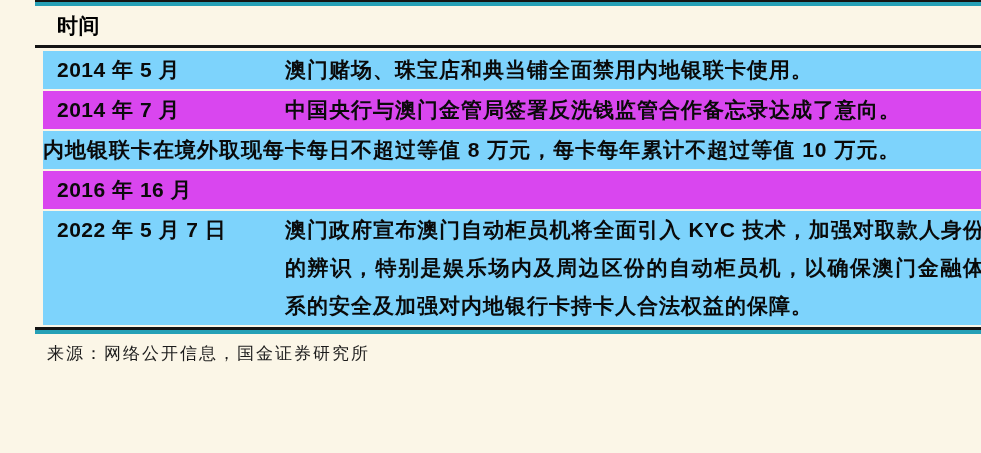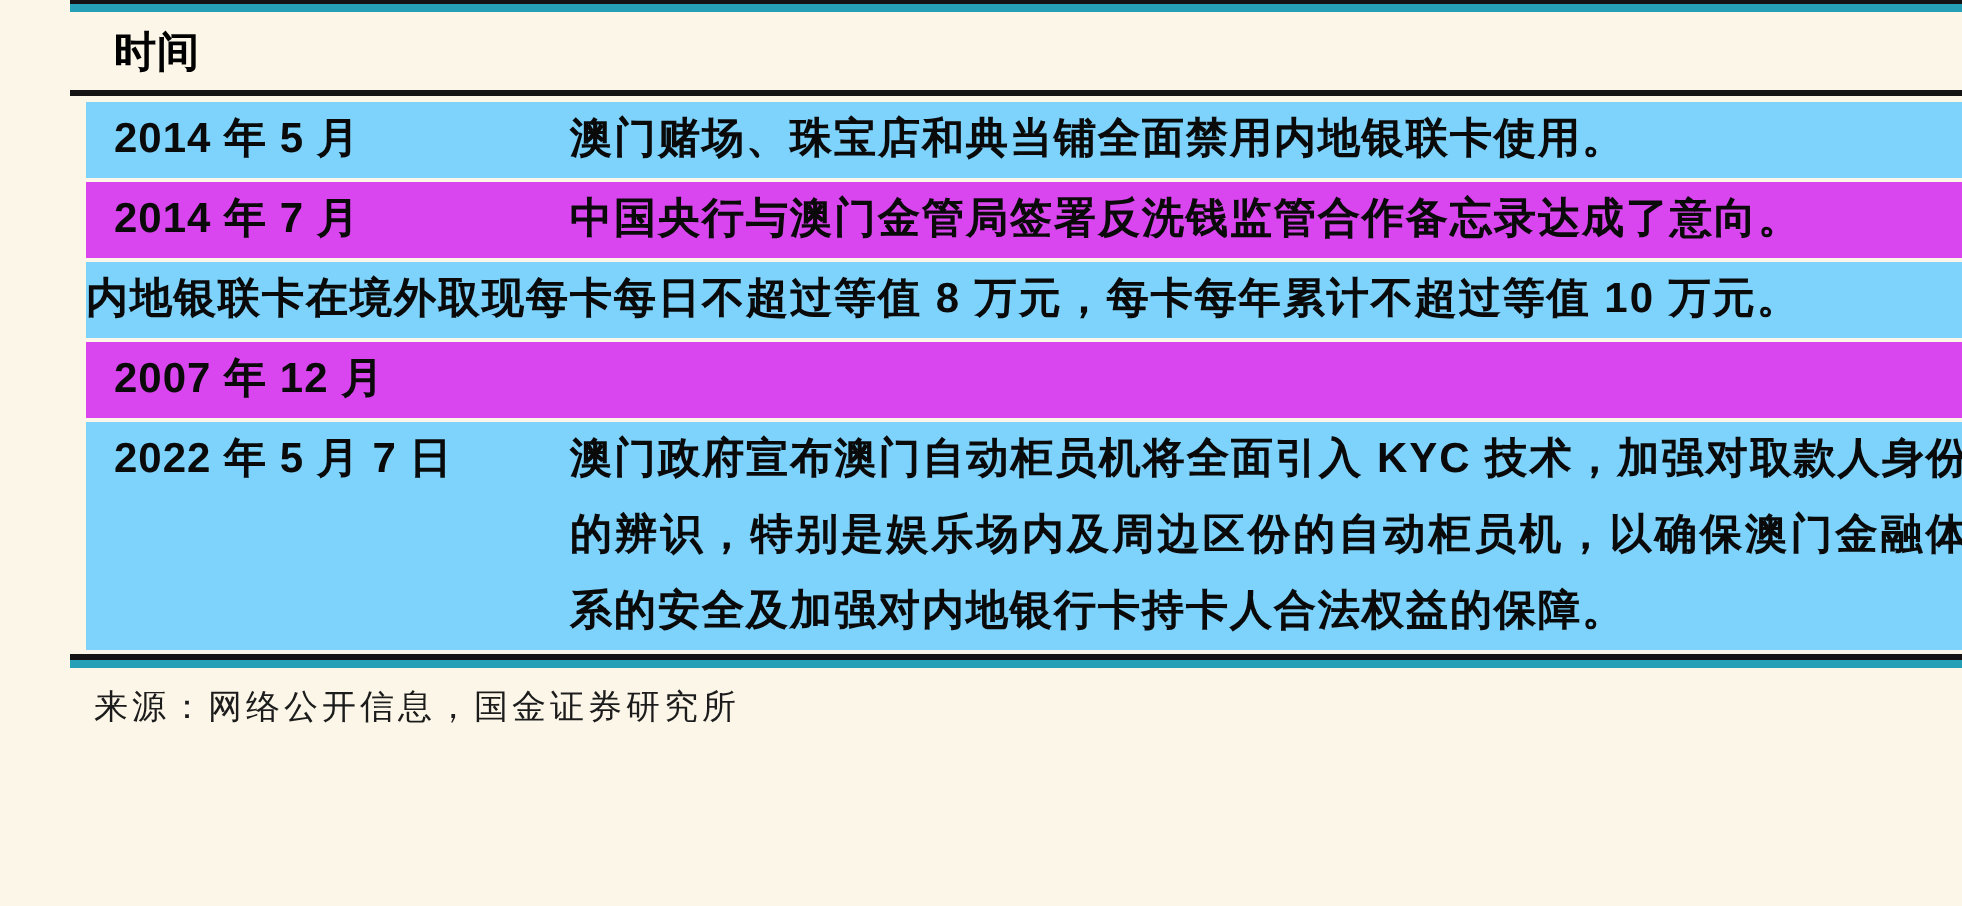--- a/index.html
+++ b/index.html
@@ -126,21 +126,21 @@
   <div class="trow cream">
     <div class="cell-time">2014 年 7 月</div>
     <div class="cell-measure">中国央行与澳门金管局签署反洗钱监管合作备忘录达成了意向。</div>
   </div>
 
   <div class="trow gray">
     <div class="cell-measure">内地银联卡在境外取现每卡每日不超过等值 8 万元，每卡每年累计不超过等值 10 万元。</div>
   </div>
 
   <div class="trow cream">
-    <div class="cell-time">2007 年 12 月</div>
+    <div class="cell-time">2016 年 16 月</div>
   </div>
 
   <div class="trow gray">
     <div class="cell-time">2022 年 5 月 7 日</div>
     <div class="cell-measure">澳门政府宣布澳门自动柜员机将全面引入 KYC 技术，加强对取款人身份的辨识，特别是娱乐场内及周边区份的自动柜员机，以确保澳门金融体系的安全及加强对内地银行卡持卡人合法权益的保障。</div>
   </div>
 
   <div class="rule rule-black-bot"></div>
   <div class="rule rule-teal-bot"></div>
 

